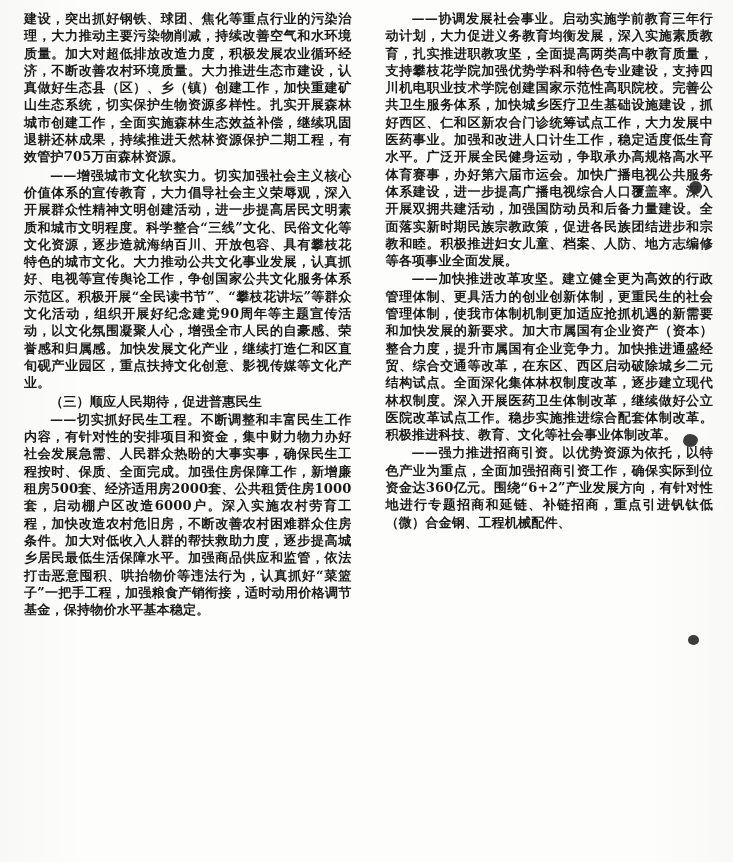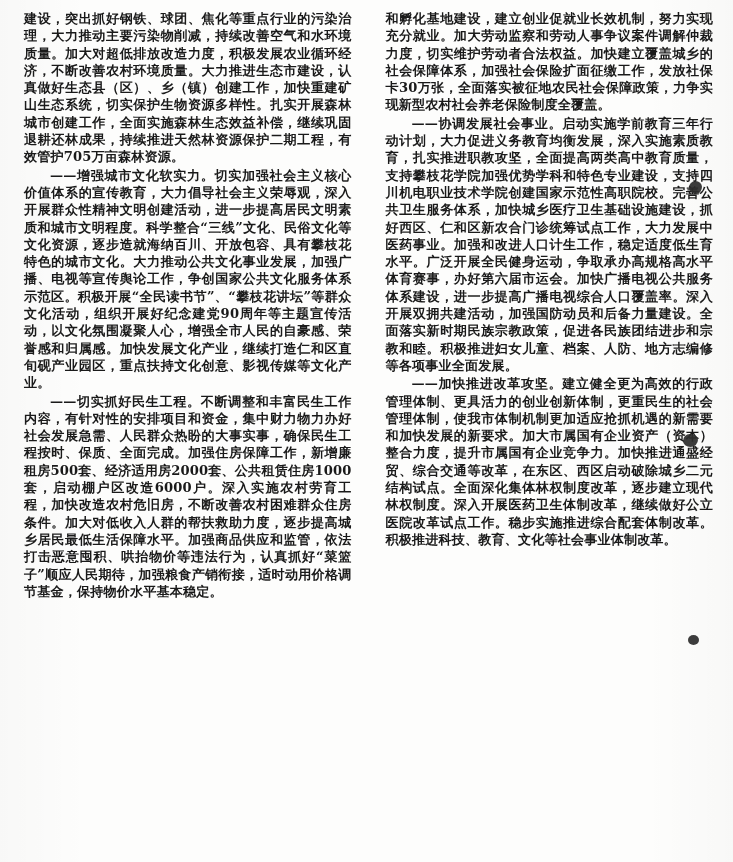--- a/index.html
+++ b/index.html
@@ -73,28 +73,29 @@
   }
 </style>
 </head>
 <body>
 
 <div class="page">
   <div class="columns">
 
     <div class="col">
       <p class="plain">建设，突出抓好钢铁、球团、焦化等重点行业的污染治理，大力推动主要污染物削减，持续改善空气和水环境质量。加大对超低排放改造力度，积极发展农业循环经济，不断改善农村环境质量。大力推进生态市建设，认真做好生态县（区）、乡（镇）创建工作，加快重建矿山生态系统，切实保护生物资源多样性。扎实开展森林城市创建工作，全面实施森林生态效益补偿，继续巩固退耕还林成果，持续推进天然林资源保护二期工程，有效管护705万亩森林资源。</p>
-      <p class="dash">——增强城市文化软实力。切实加强社会主义核心价值体系的宣传教育，大力倡导社会主义荣辱观，深入开展群众性精神文明创建活动，进一步提高居民文明素质和城市文明程度。科学整合“三线”文化、民俗文化等文化资源，逐步造就海纳百川、开放包容、具有攀枝花特色的城市文化。大力推动公共文化事业发展，加强广播、电视等宣传舆论工作，争创国家公共文化服务体系示范区。积极开展“全民读书节”、“攀枝花讲坛”等群众文化活动，组织开展好纪念建党90周年等主题宣传活动，以文化氛围凝聚人心，增强全市人民的自豪感、荣誉感和归属感。加快发展文化产业，继续打造仁和区直旬砚产业园区，重点扶持文化创意、影视传媒等文化产业。</p>
-      <p class="dash">——切实抓好民生工程。不断调整和丰富民生工作内容，有针对性的安排项目和资金，集中财力物力办好社会发展急需、人民群众热盼的大事实事，确保民生工程按时、保质、全面完成。加强住房保障工作，新增廉租房500套、经济适用房2000套、公共租赁住房1000套，启动棚户区改造6000户。深入实施农村劳育工程，加快改造农村危旧房，不断改善农村困难群众住房条件。加大对低收入人群的帮扶救助力度，逐步提高城乡居民最低生活保障水平。加强商品供应和监管，依法打击恶意囤积、哄抬物价等违法行为，认真抓好“菜篮子”顺应人民期待，加强粮食产销衔接，适时动用价格调节基金，保持物价水平基本稳定。</p>
+      <p class="dash">——增强城市文化软实力。切实加强社会主义核心价值体系的宣传教育，大力倡导社会主义荣辱观，深入开展群众性精神文明创建活动，进一步提高居民文明素质和城市文明程度。科学整合“三线”文化、民俗文化等文化资源，逐步造就海纳百川、开放包容、具有攀枝花特色的城市文化。大力推动公共文化事业发展，认真抓好、电视等宣传舆论工作，争创国家公共文化服务体系示范区。积极开展“全民读书节”、“攀枝花讲坛”等群众文化活动，组织开展好纪念建党90周年等主题宣传活动，以文化氛围凝聚人心，增强全市人民的自豪感、荣誉感和归属感。加快发展文化产业，继续打造仁和区直旬砚产业园区，重点扶持文化创意、影视传媒等文化产业。</p>
+      <p class="indent">（三）顺应人民期待，促进普惠民生</p>
+      <p class="dash">——切实抓好民生工程。不断调整和丰富民生工作内容，有针对性的安排项目和资金，集中财力物力办好社会发展急需、人民群众热盼的大事实事，确保民生工程按时、保质、全面完成。加强住房保障工作，新增廉租房500套、经济适用房2000套、公共租赁住房1000套，启动棚户区改造6000户。深入实施农村劳育工程，加快改造农村危旧房，不断改善农村困难群众住房条件。加大对低收入人群的帮扶救助力度，逐步提高城乡居民最低生活保障水平。加强商品供应和监管，依法打击恶意囤积、哄抬物价等违法行为，认真抓好“菜篮子”一把手工程，加强粮食产销衔接，适时动用价格调节基金，保持物价水平基本稳定。</p>
     </div>
 
     <div class="col">
-      <p class="plain">和孵化基地建设，建立创业促就业长效机制，努力实现充分就业。加大劳动监察和劳动人事争议案件调解仲裁力度，切实维护劳动者合法权益。加快建立覆盖城乡的社会保障体系，加强社会保险扩面征缴工作，发放社保卡30万张，全面落实被征地农民社会保障政策，力争实现新型农村社会养老保险制度全覆盖。</p>
       <p class="dash">——协调发展社会事业。启动实施学前教育三年行动计划，大力促进义务教育均衡发展，深入实施素质教育，扎实推进职教攻坚，全面提高两类高中教育质量，支持攀枝花学院加强优势学科和特色专业建设，支持四川机电职业技术学院创建国家示范性高职院校。完善公共卫生服务体系，加快城乡医疗卫生基础设施建设，抓好西区、仁和区新农合门诊统筹试点工作，大力发展中医药事业。加强和改进人口计生工作，稳定适度低生育水平。广泛开展全民健身运动，争取承办高规格高水平体育赛事，办好第六届市运会。加快广播电视公共服务体系建设，进一步提高广播电视综合人口覆盖率。深入开展双拥共建活动，加强国防动员和后备力量建设。全面落实新时期民族宗教政策，促进各民族团结进步和宗教和睦。积极推进妇女儿童、档案、人防、地方志编修等各项事业全面发展。</p>
       <p class="dash">——加快推进改革攻坚。建立健全更为高效的行政管理体制、更具活力的创业创新体制，更重民生的社会管理体制，使我市体制机制更加适应抢抓机遇的新需要和加快发展的新要求。加大市属国有企业资产（资本）整合力度，提升市属国有企业竞争力。加快推进通盛经贸、综合交通等改革，在东区、西区启动破除城乡二元结构试点。全面深化集体林权制度改革，逐步建立现代林权制度。深入开展医药卫生体制改革，继续做好公立医院改革试点工作。稳步实施推进综合配套体制改革。积极推进科技、教育、文化等社会事业体制改革。</p>
+      <p class="dash">——强力推进招商引资。以优势资源为依托，以特色产业为重点，全面加强招商引资工作，确保实际到位资金达360亿元。围绕“6+2”产业发展方向，有针对性地进行专题招商和延链、补链招商，重点引进钒钛低（微）合金钢、工程机械配件、</p>
     </div>
 
   </div>
 
   <div class="marker mark-dot" style="left:689px; top:181px;"></div>
   <div class="marker mark-blob" style="left:683px; top:434px;"></div>
   <div class="marker mark-small" style="left:688px; top:635px;"></div>
 </div>
 
 </body></html>

